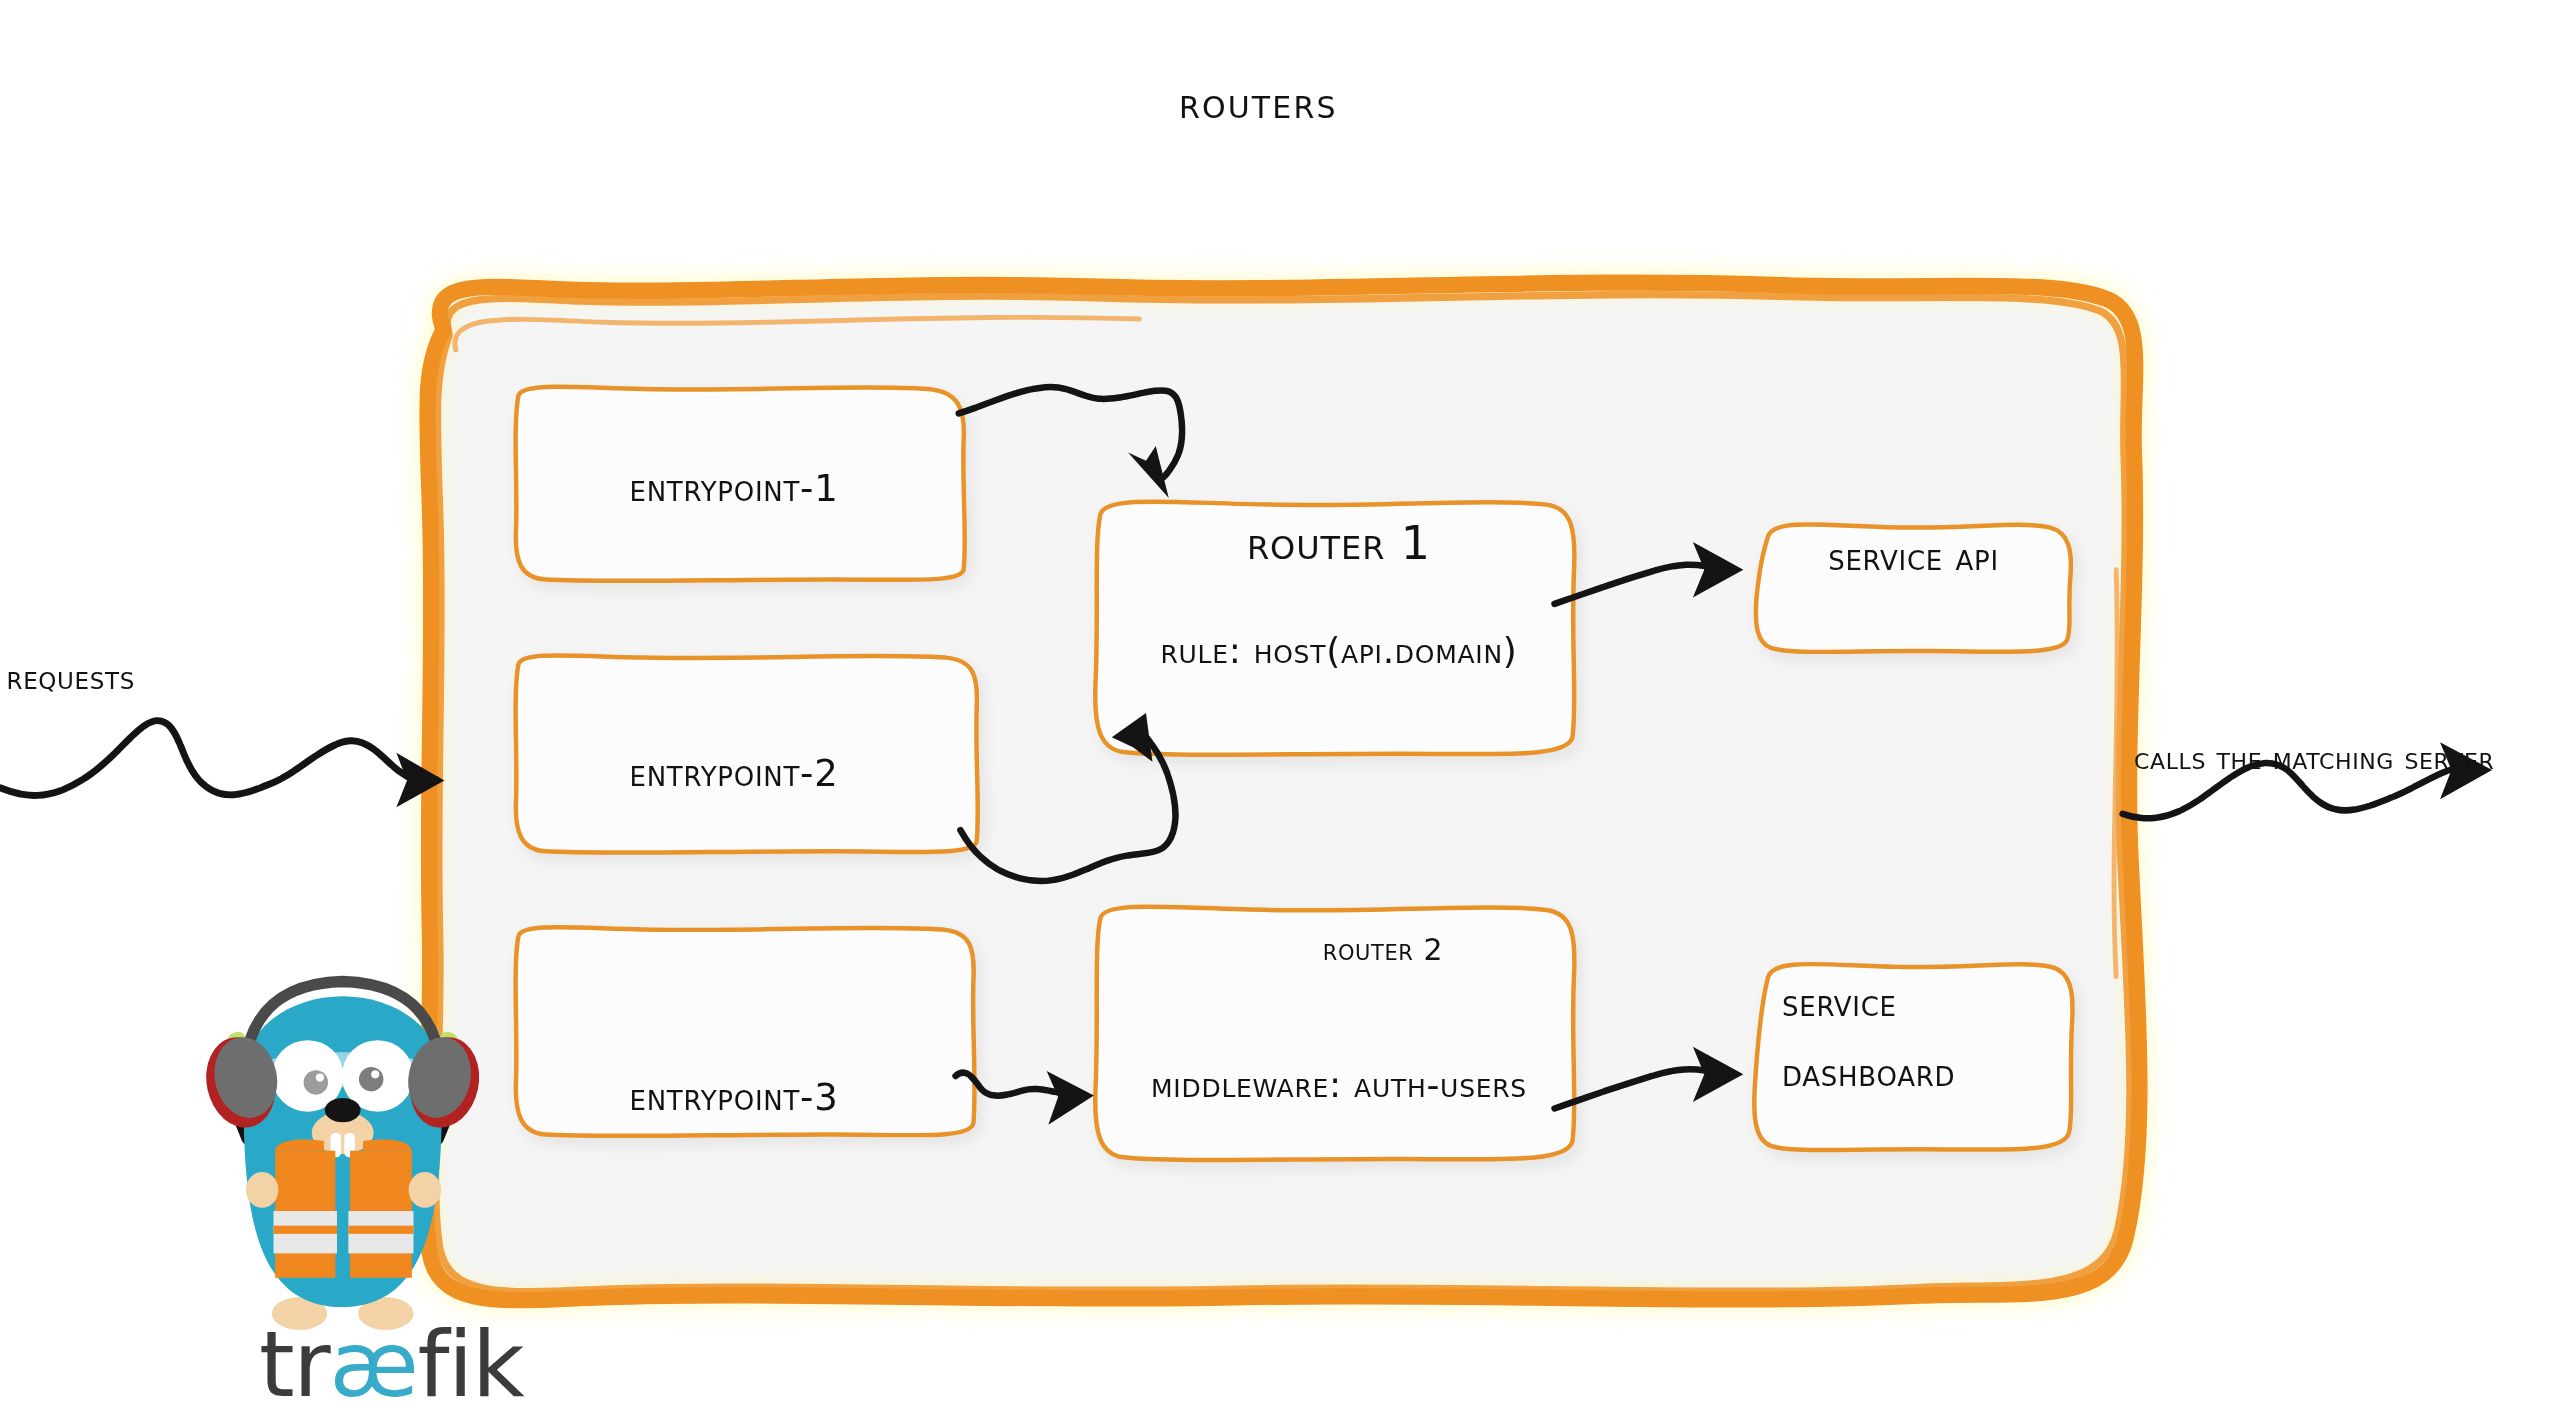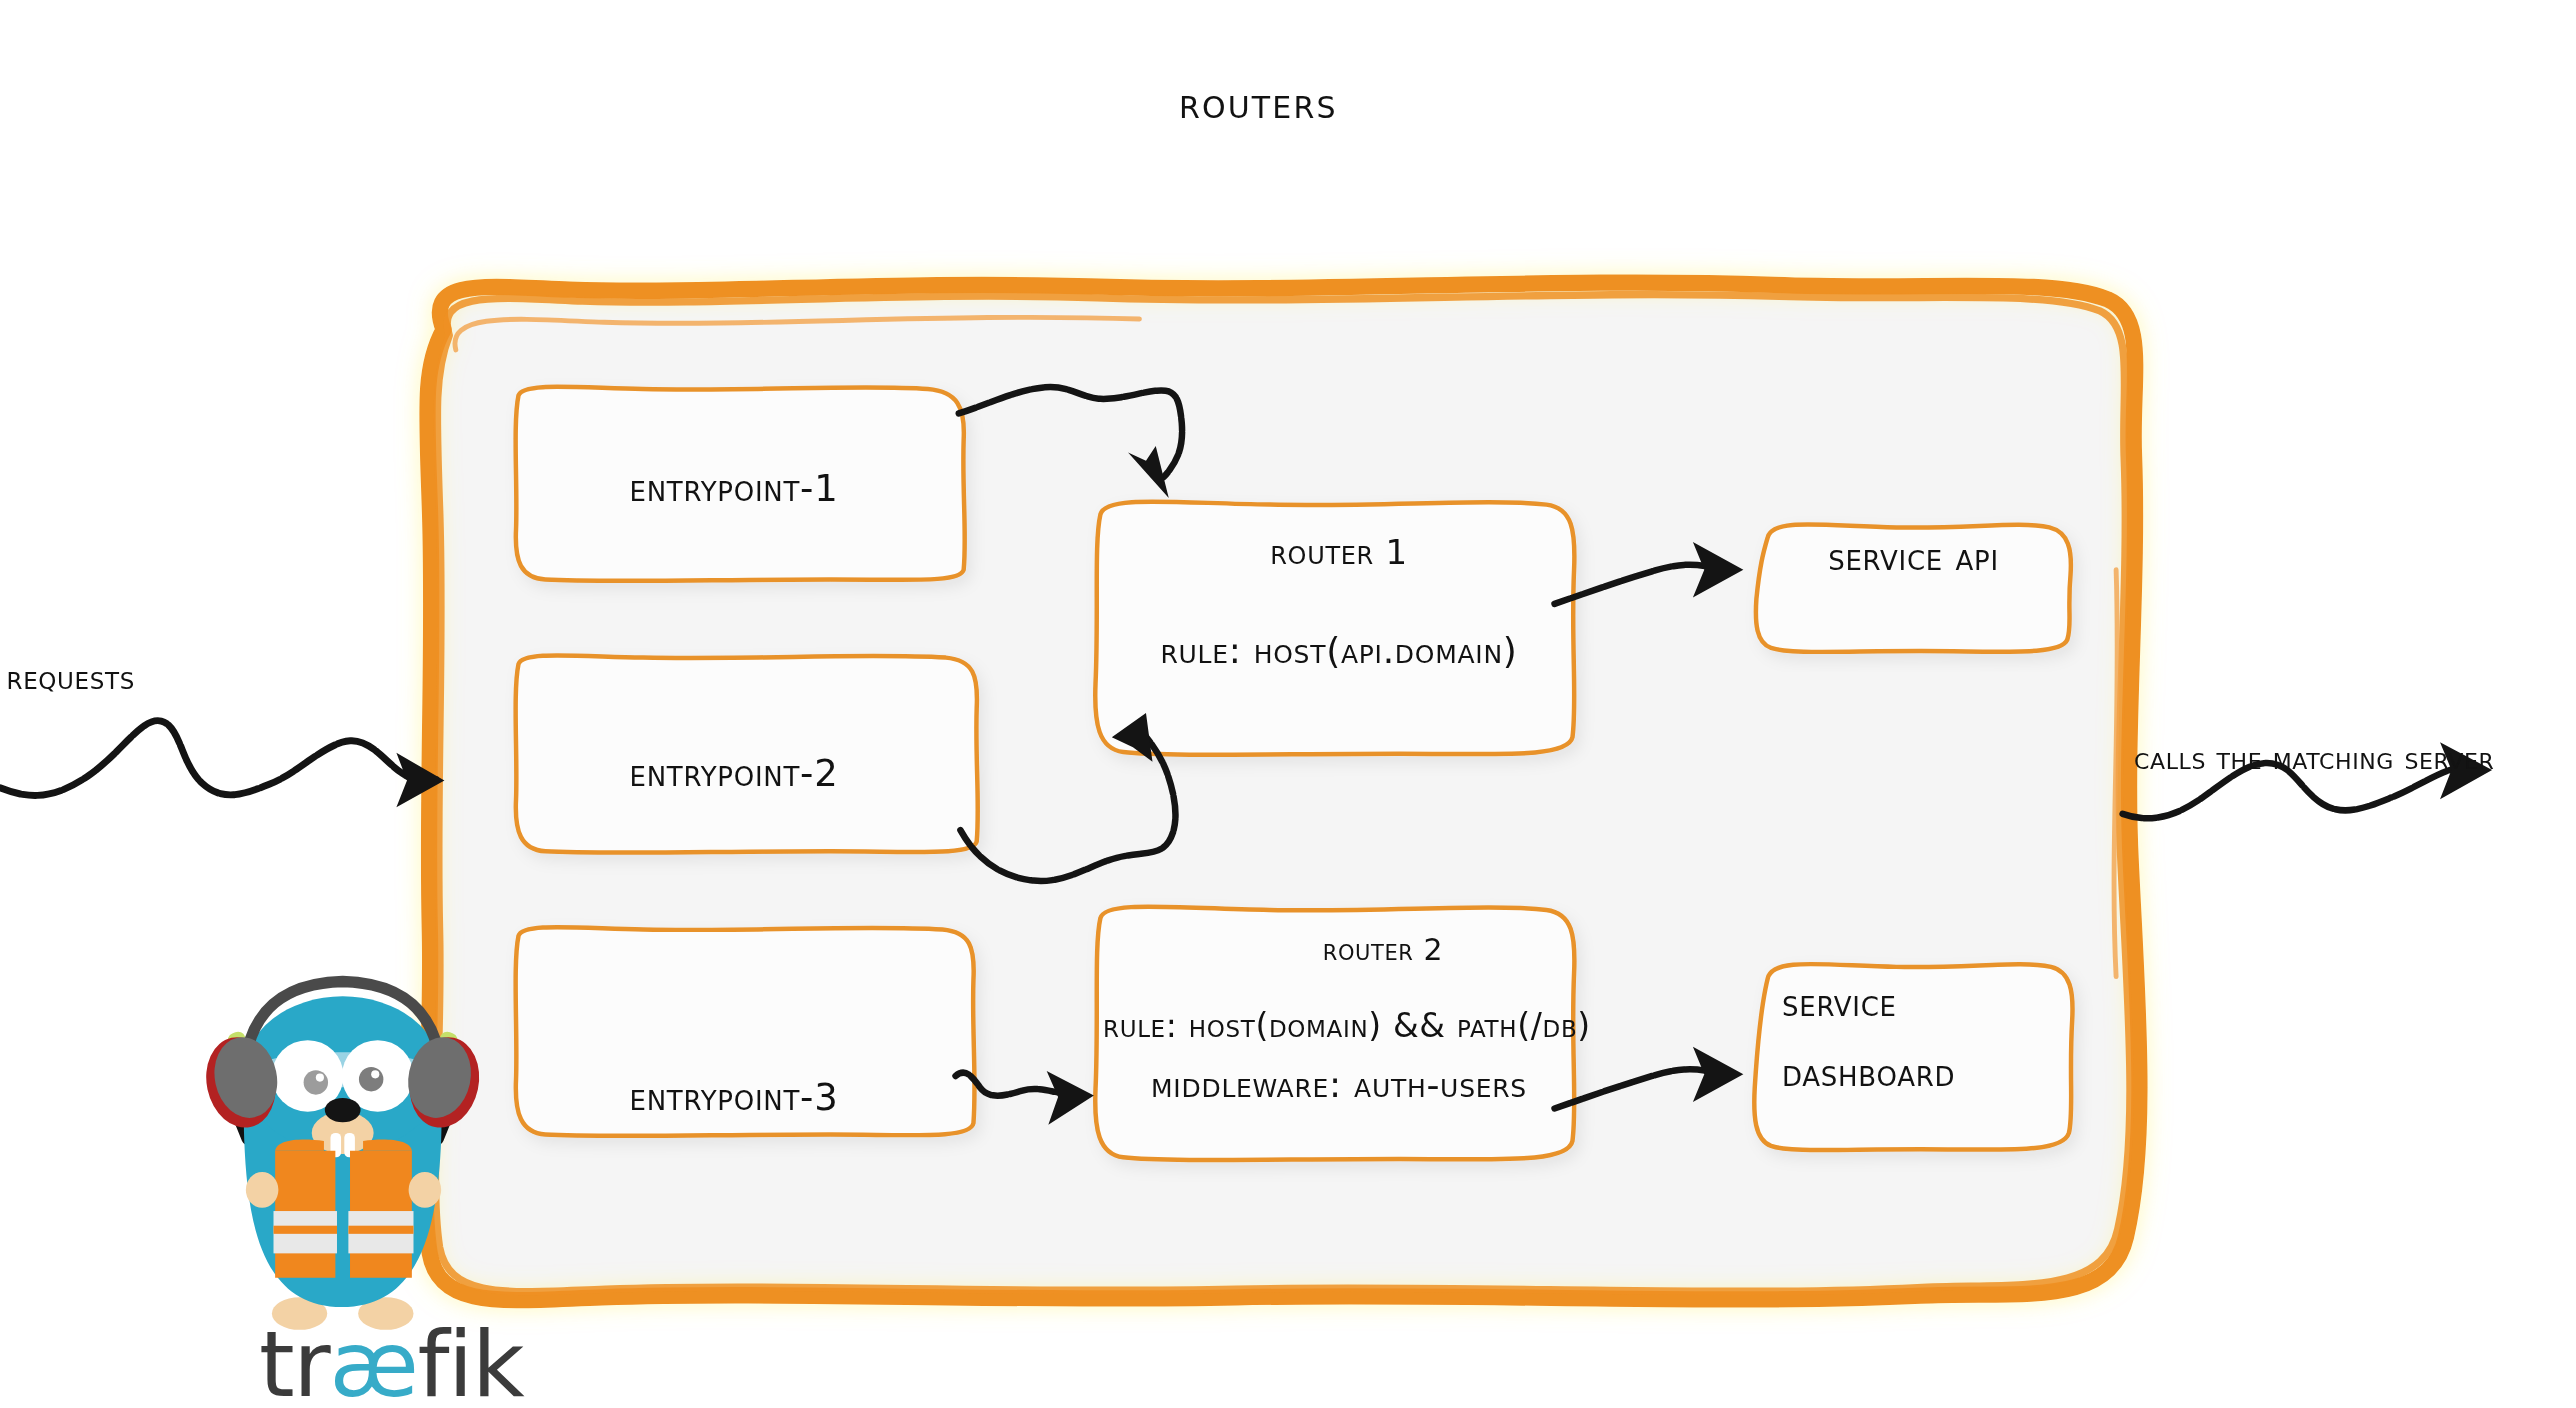--- a/index.html
+++ b/index.html
@@ -61,21 +61,21 @@
   }
   #label-calls {
     left: 2134px; top: 742px;
     font-size: 31px;
   }
 
   #ep1-label { left: 514px; top: 470px; width: 440px; font-size: 37px; }
   #ep2-label { left: 514px; top: 755px; width: 440px; font-size: 37px; }
   #ep3-label { left: 514px; top: 1079px; width: 440px; font-size: 37px; }
 
-  #r1-title  { left: 1103px; top: 519px;  width: 472px; font-size: 34px; margin-top: 16px; }
+  #r1-title  { left: 1103px; top: 519px;  width: 472px; font-size: 46px; }
   #r1-rule   { left: 1103px; top: 632px;  width: 472px; font-size: 36px; }
 
   #r2-title  { left: 1147px; top: 934px; width: 472px; font-size: 30px; }
   #r2-rule   { left: 1103px; top: 1009px; width: 472px; font-size: 33px; }
   #r2-mw     { left: 1103px; top: 1066px; width: 472px; font-size: 36px; }
 
   #svc-api-label   { left: 1771px; top: 539px;  width: 285px; font-size: 37px; }
   #svc-dash-l1     { left: 1782px; top: 985px; width: 269px; font-size: 37px; text-align:left; }
   #svc-dash-l2     { left: 1782px; top: 1055px; width: 269px; font-size: 37px; text-align:left; }
 
@@ -379,21 +379,20 @@
     <div class="abs hand" id="label-calls">Calls the matching server</div>
 
     <div class="abs hand node-text" id="ep1-label">entrypoint-1</div>
     <div class="abs hand node-text" id="ep2-label">entrypoint-2</div>
     <div class="abs hand node-text" id="ep3-label">entrypoint-3</div>
 
     <div class="abs hand node-text" id="r1-title">Router 1</div>
     <div class="abs hand node-text" id="r1-rule">rule: Host(api.domain)</div>
 
     <div class="abs hand node-text" id="r2-title">Router 2</div>
-    <div class="abs hand node-text" id="r2-rule">rule: Host(domain) &amp;&amp; Path(/db)</div>
     <div class="abs hand node-text" id="r2-mw">Middleware: auth-users</div>
 
     <div class="abs hand node-text" id="svc-api-label">Service API</div>
     <div class="abs hand" id="svc-dash-l1">Service</div>
     <div class="abs hand" id="svc-dash-l2">Dashboard</div>
 
     <div id="wordmark">
       <span>tr</span><span class="ae">æ</span><span>fik</span>
     </div>
 

